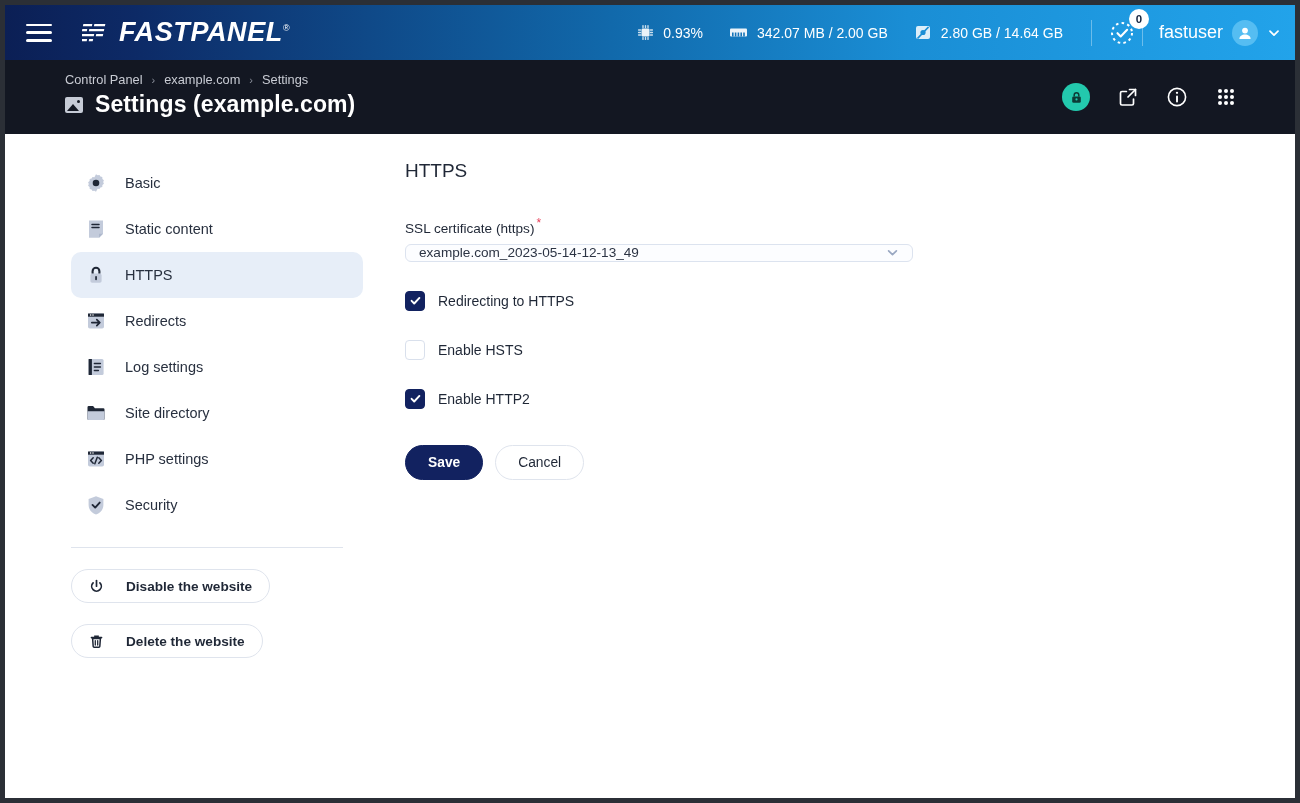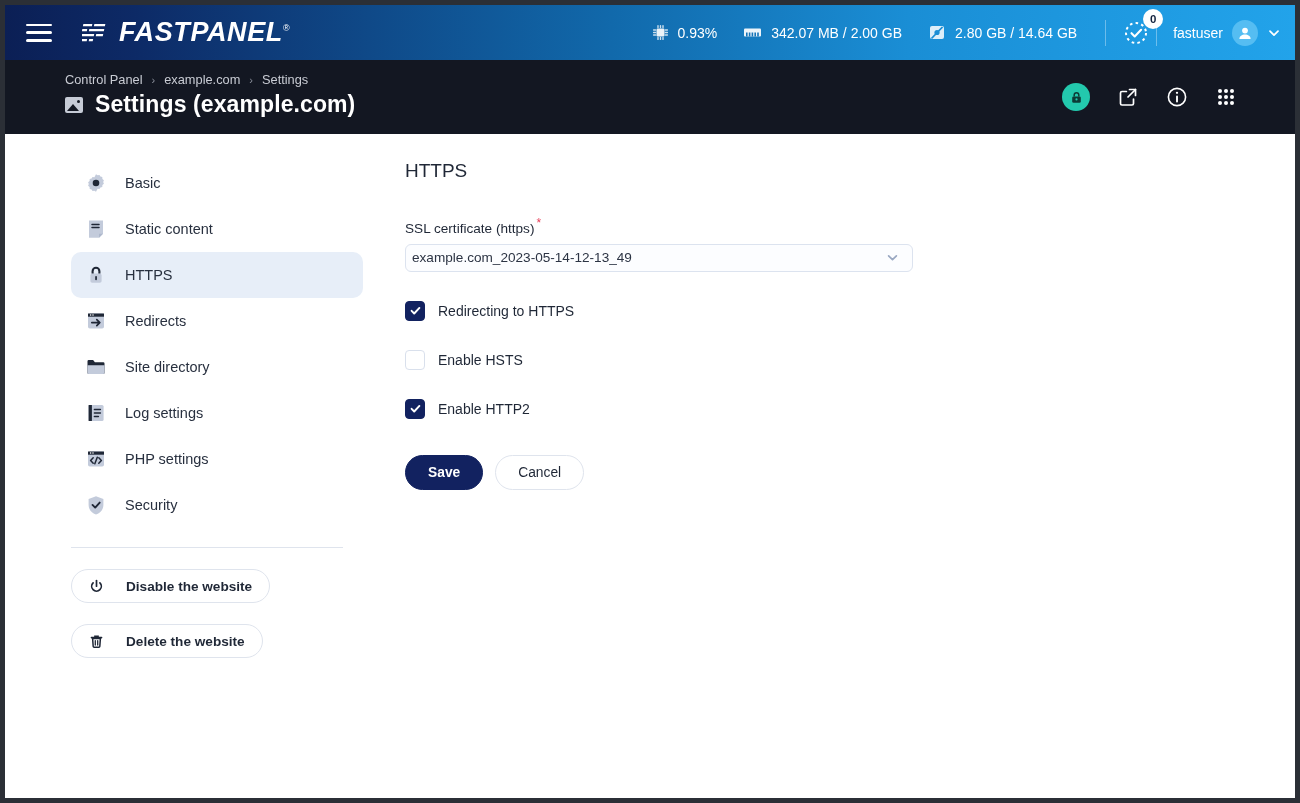--- a/index.html
+++ b/index.html
@@ -123,21 +123,21 @@
     justify-content: center;
     padding: 0 3px;
     box-sizing: border-box;
   }
   .user-area {
     display: flex;
     align-items: center;
     gap: 9px;
     cursor: pointer;
   }
-  .username { font-size: 14px; color: #ffffff; }
+  .username { font-size: 18px; color: #ffffff; }
   .avatar {
     width: 26px;
     height: 26px;
     border-radius: 50%;
     background: #55bdf2;
     display: flex;
     align-items: center;
     justify-content: center;
   }
 
@@ -303,28 +303,28 @@
   }
   .field-label {
     font-size: 13.6px;
     color: #1f2736;
     margin-bottom: 8px;
     display: block;
   }
   .req { color: #e8415a; font-size: 12px; vertical-align: super; margin-left: 2px; }
   .select-box {
     width: 508px;
-    height: 28px;
+    height: 18px;
     box-sizing: border-box;
     border: 1px solid #dce3ef;
     border-radius: 6px;
     background: #fcfdff;
     display: flex;
     align-items: center;
-    padding: 0 12px 0 6px;
+    padding: 0 12px 0 13px;
     font-size: 13.6px;
     color: #2c3444;
     cursor: pointer;
   }
   .select-value { flex: 1; }
 
   .checkbox-row {
     display: flex;
     align-items: center;
     gap: 13px;
@@ -572,38 +572,38 @@
             <circle cx="8" cy="5.1" r="0.75" fill="#ffffff"></circle>
             <path d="M6.8 12.6h8M11.8 9.6l3 3-3 3" fill="none" stroke="#1f2736" stroke-width="1.7" stroke-linecap="round" stroke-linejoin="round"></path>
           </svg>
         </span>
         <span>Redirects</span>
       </div>
 
       <div class="nav-item">
         <span class="nav-icon">
           <svg width="22" height="22" viewBox="0 0 22 22">
-            <path d="M2.5 5.2a1.2 1.2 0 011.2-1.2h4.4l1.8 2.3h8.4a1.2 1.2 0 011.2 1.2v9.3a1.2 1.2 0 01-1.2 1.2H3.7a1.2 1.2 0 01-1.2-1.2z" fill="#1f2736"></path>
-            <path d="M2.5 9.3h17v7.5a1.2 1.2 0 01-1.2 1.2H3.7a1.2 1.2 0 01-1.2-1.2z" fill="#c3cbdb"></path>
-          </svg>
-        </span>
-        <span>Site directory</span>
-      </div>
-
-      <div class="nav-item">
-        <span class="nav-icon">
-          <svg width="22" height="22" viewBox="0 0 22 22">
             <rect x="3.6" y="3" width="15" height="16" rx="1.6" fill="#c3cbdb"></rect>
             <rect x="3.6" y="3" width="3.3" height="16" fill="#1f2736"></rect>
             <g stroke="#1f2736" stroke-width="1.5" stroke-linecap="round">
               <path d="M9.4 7.4h6M9.4 11h6M9.4 14.6h4"></path>
             </g>
           </svg>
         </span>
         <span>Log settings</span>
+      </div>
+
+      <div class="nav-item">
+        <span class="nav-icon">
+          <svg width="22" height="22" viewBox="0 0 22 22">
+            <path d="M2.5 5.2a1.2 1.2 0 011.2-1.2h4.4l1.8 2.3h8.4a1.2 1.2 0 011.2 1.2v9.3a1.2 1.2 0 01-1.2 1.2H3.7a1.2 1.2 0 01-1.2-1.2z" fill="#1f2736"></path>
+            <path d="M2.5 9.3h17v7.5a1.2 1.2 0 01-1.2 1.2H3.7a1.2 1.2 0 01-1.2-1.2z" fill="#c3cbdb"></path>
+          </svg>
+        </span>
+        <span>Site directory</span>
       </div>
 
 
       <div class="nav-item">
         <span class="nav-icon">
           <svg width="22" height="22" viewBox="0 0 22 22">
             <rect x="3" y="3.5" width="16" height="15" rx="1.8" fill="#c3cbdb"></rect>
             <path d="M3 3.5h16v3.2H3z" fill="#1f2736"></path>
             <circle cx="5.6" cy="5.1" r="0.75" fill="#ffffff"></circle>
             <circle cx="8" cy="5.1" r="0.75" fill="#ffffff"></circle>

